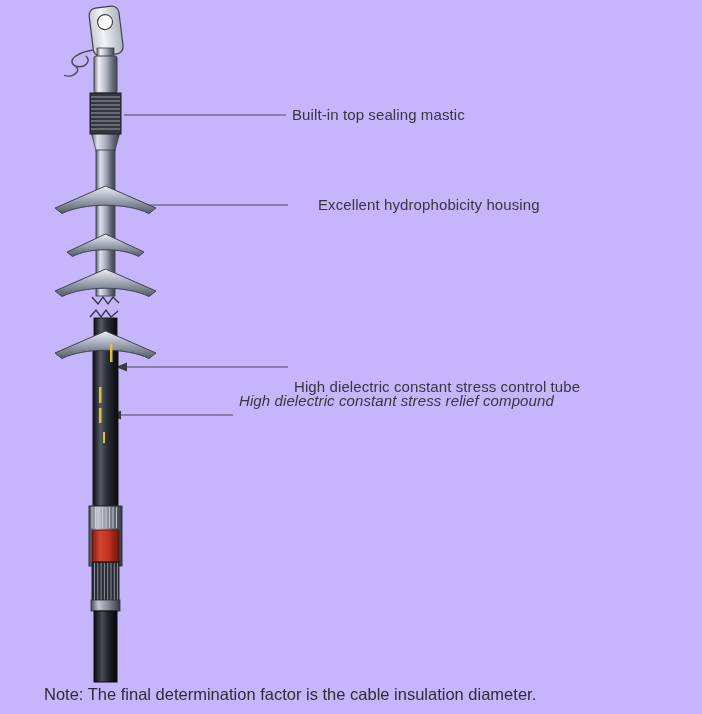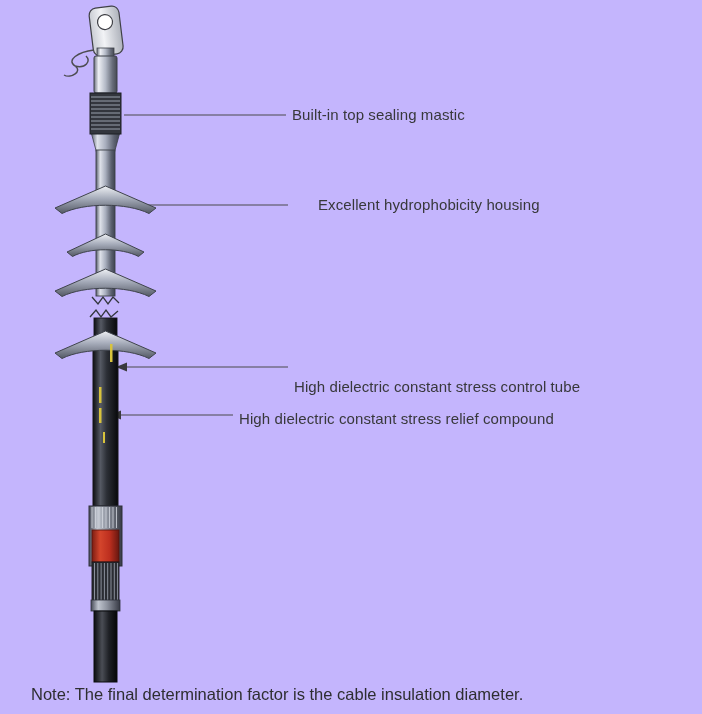--- a/index.html
+++ b/index.html
@@ -177,17 +177,17 @@
       <rect x="94" y="611" width="23" height="71" fill="url(#gCable)" stroke="#0b0c0f" stroke-width="1"></rect>
     </g>
   </svg>
 
   <div class="label" style="left:292px; top:106px;">Built-in top sealing mastic</div>
 
   <div class="label" style="left:294px; top:196px;margin-left:24px;">Excellent hydrophobicity housing</div>
 
   <div class="label" style="left:294px; top:358px;margin-top:20px;">High dielectric constant stress control tube</div>
 
-  <div class="label" style="left:239px; top:410px;">High dielectric constant stress relief compound</div>
+  <div class="label" style="left:239px; top:392px;font-style:italic;">High dielectric constant stress relief compound</div>
 
-  <div class="note" style="left:31px; top:684px;">Note: The final determination factor is the cable insulation diameter.</div>
+  <div class="note" style="left:44px; top:684px;">Note: The final determination factor is the cable insulation diameter.</div>
 
 </div>
 
 </body></html>

